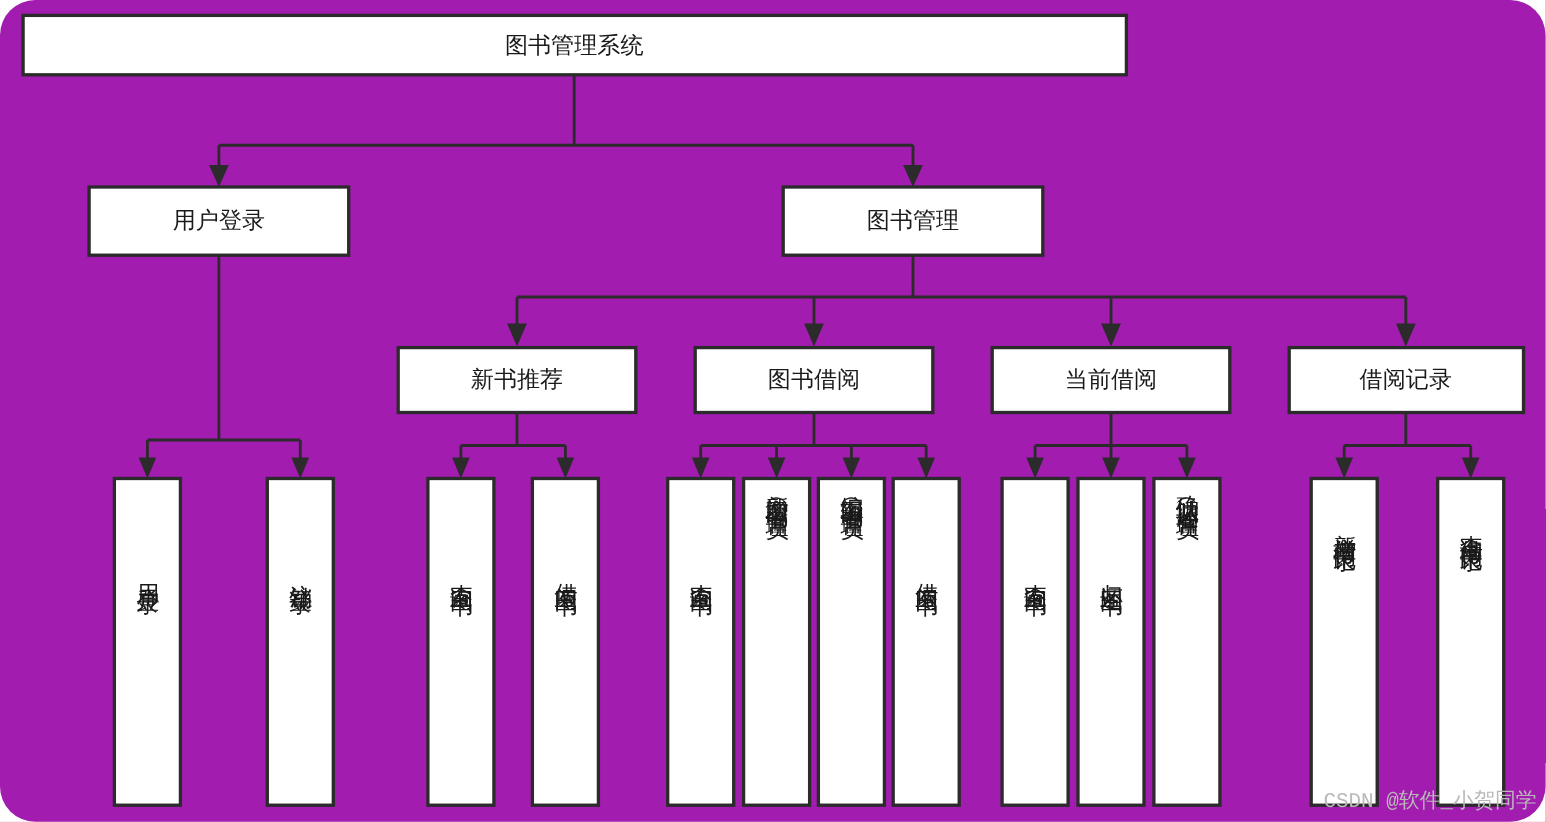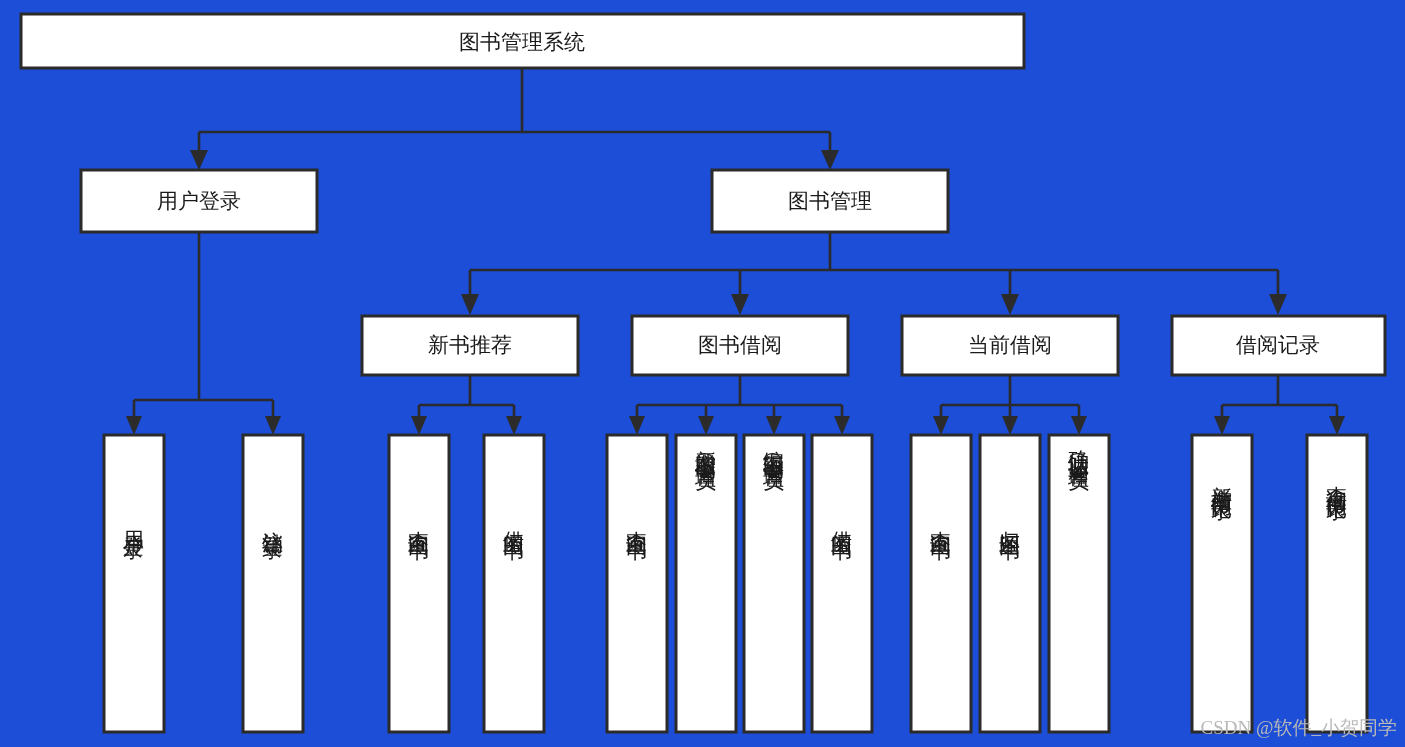--- a/index.html
+++ b/index.html
@@ -10,21 +10,22 @@
   body {
     width: 1405px;
     height: 747px;
     font-family: "Liberation Sans", "DejaVu Sans", sans-serif;
     overflow: hidden;
   }
   #diagram-root {
     position: relative;
     width: 1405px;
     height: 747px;
-    background: #1d4ed8;
+    background: #a21caf;
+    border-radius: 32px;
   }
   svg.diagram-canvas {
     position: absolute;
     left: 0;
     top: 0;
     width: 1405px;
     height: 747px;
   }
   .node-box {
     fill: #ffffff;
@@ -54,21 +55,21 @@
     fill: #1a1a1a;
     writing-mode: vertical-rl;
     text-orientation: upright;
     text-anchor: middle;
     letter-spacing: 3px;
   }
   .watermark-text {
     position: absolute;
     right: 8px;
     bottom: 6px;
-    font-family: Liberation Serif, serif;
+    font-family: Liberation Mono, monospace;
     font-size: 19px;
     color: #b8b8b8;
     white-space: nowrap;
     pointer-events: none;
   }
 </style>
 </head>
 <body>
 
 <div id="diagram-root">

